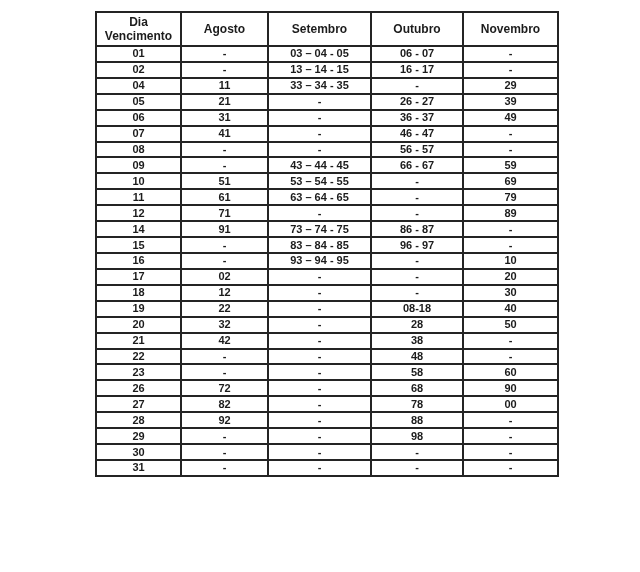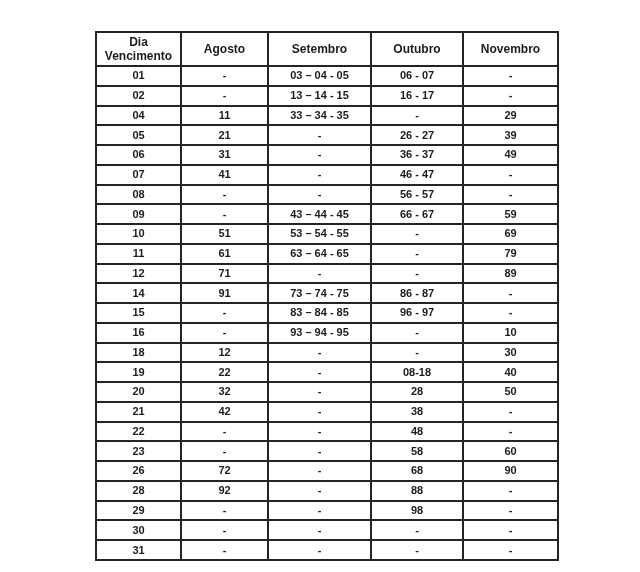--- a/index.html
+++ b/index.html
@@ -12,26 +12,25 @@
     width: 640px;
     height: 572px;
     background: #ffffff;
     font-family: "Liberation Sans", sans-serif;
   }
   table.schedule {
     position: absolute;
     left: 95px;
     top: 11px;
     width: 462px;
-    height: 530px;
+    height: 466px;
     border-collapse: collapse;
     table-layout: fixed;
     color: #1c1c1c;
     font-weight: bold;
-    margin-top: 20px;
   }
   table.schedule th,
   table.schedule td {
     border: 2px solid #242424;
     padding: 0;
     text-align: center;
     vertical-align: middle;
     overflow: hidden;
   }
   thead tr {
@@ -163,20 +162,27 @@
           <td>-</td>
         </tr>
         <tr>
           <td>16</td>
           <td>-</td>
           <td>93 – 94 - 95</td>
           <td>-</td>
           <td>10</td>
         </tr>
         <tr>
+          <td>17</td>
+          <td>02</td>
+          <td>-</td>
+          <td>-</td>
+          <td>20</td>
+        </tr>
+        <tr>
           <td>18</td>
           <td>12</td>
           <td>-</td>
           <td>-</td>
           <td>30</td>
         </tr>
         <tr>
           <td>19</td>
           <td>22</td>
           <td>-</td>
@@ -210,20 +216,27 @@
           <td>-</td>
           <td>58</td>
           <td>60</td>
         </tr>
         <tr>
           <td>26</td>
           <td>72</td>
           <td>-</td>
           <td>68</td>
           <td>90</td>
+        </tr>
+        <tr>
+          <td>27</td>
+          <td>82</td>
+          <td>-</td>
+          <td>78</td>
+          <td>00</td>
         </tr>
         <tr>
           <td>28</td>
           <td>92</td>
           <td>-</td>
           <td>88</td>
           <td>-</td>
         </tr>
         <tr>
           <td>29</td>

